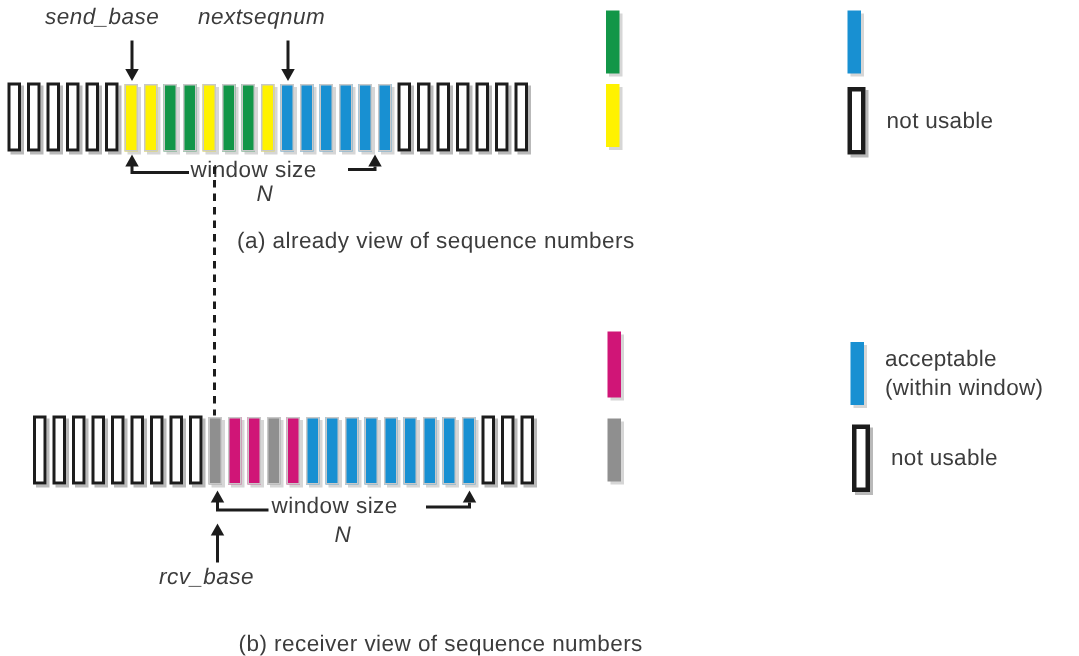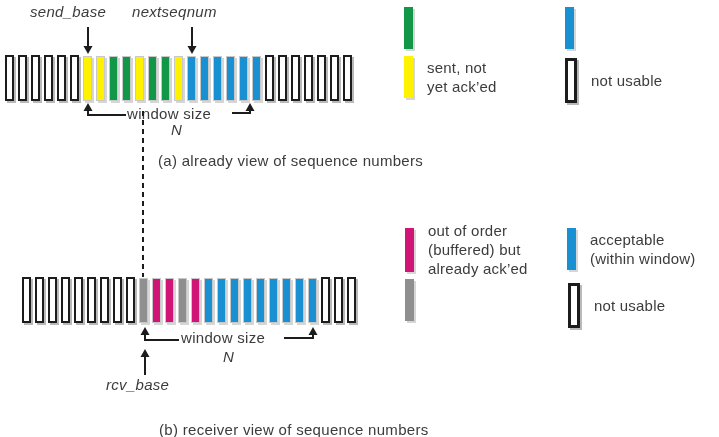--- a/index.html
+++ b/index.html
@@ -63,22 +63,20 @@
 <div class="lbl" style="left:158px;top:152px">(a) already view of sequence numbers</div>
 
 <div class="legend-item" style="left:404px;top:7px">
   <div class="swatch" style="background: rgb(18, 150, 72);"></div>
 </div>
 <div class="legend-item" style="left:565px;top:7px">
   <div class="swatch" style="background: rgb(24, 144, 210);"></div>
 </div>
 <div class="legend-item" style="left:404px;top:56px">
   <div class="swatch" style="background: rgb(255, 242, 0);"></div>
-  <div class="legend-text">sent, not
-yet ack’ed</div>
 </div>
 <div class="legend-item" style="left:565px;top:58px">
   <div class="swatch outline"></div>
   <div class="legend-text">not usable</div>
 </div>
 
 <div class="bar-row" style="left:22px;top:277px">
     <div class="bar outline"></div>
     <div class="bar outline"></div>
     <div class="bar outline"></div>
@@ -107,23 +105,20 @@
     <div class="bar outline"></div>
   </div>
 
 <div class="lbl" style="left:181px;top:329px">window size</div>
 <div class="lbl italic" style="left:223px;top:348px">N</div>
 <div class="lbl italic" style="left:106px;top:376px">rcv_base</div>
 <div class="lbl" style="left:159px;top:421px">(b) receiver view of sequence numbers</div>
 
 <div class="legend-item" style="left:405px;top:221px">
   <div class="swatch" style="height: 44px; background: rgb(208, 21, 119);"></div>
-  <div class="legend-text">out of order
-(buffered) but
-already ack’ed</div>
 </div>
 <div class="legend-item" style="left:567px;top:228px">
   <div class="swatch" style="background: rgb(24, 144, 210);"></div>
   <div class="legend-text">acceptable
 (within window)</div>
 </div>
 <div class="legend-item" style="left:405px;top:279px">
   <div class="swatch" style="background: rgb(143, 143, 143);"></div>
 </div>
 <div class="legend-item" style="left:568px;top:283px">

